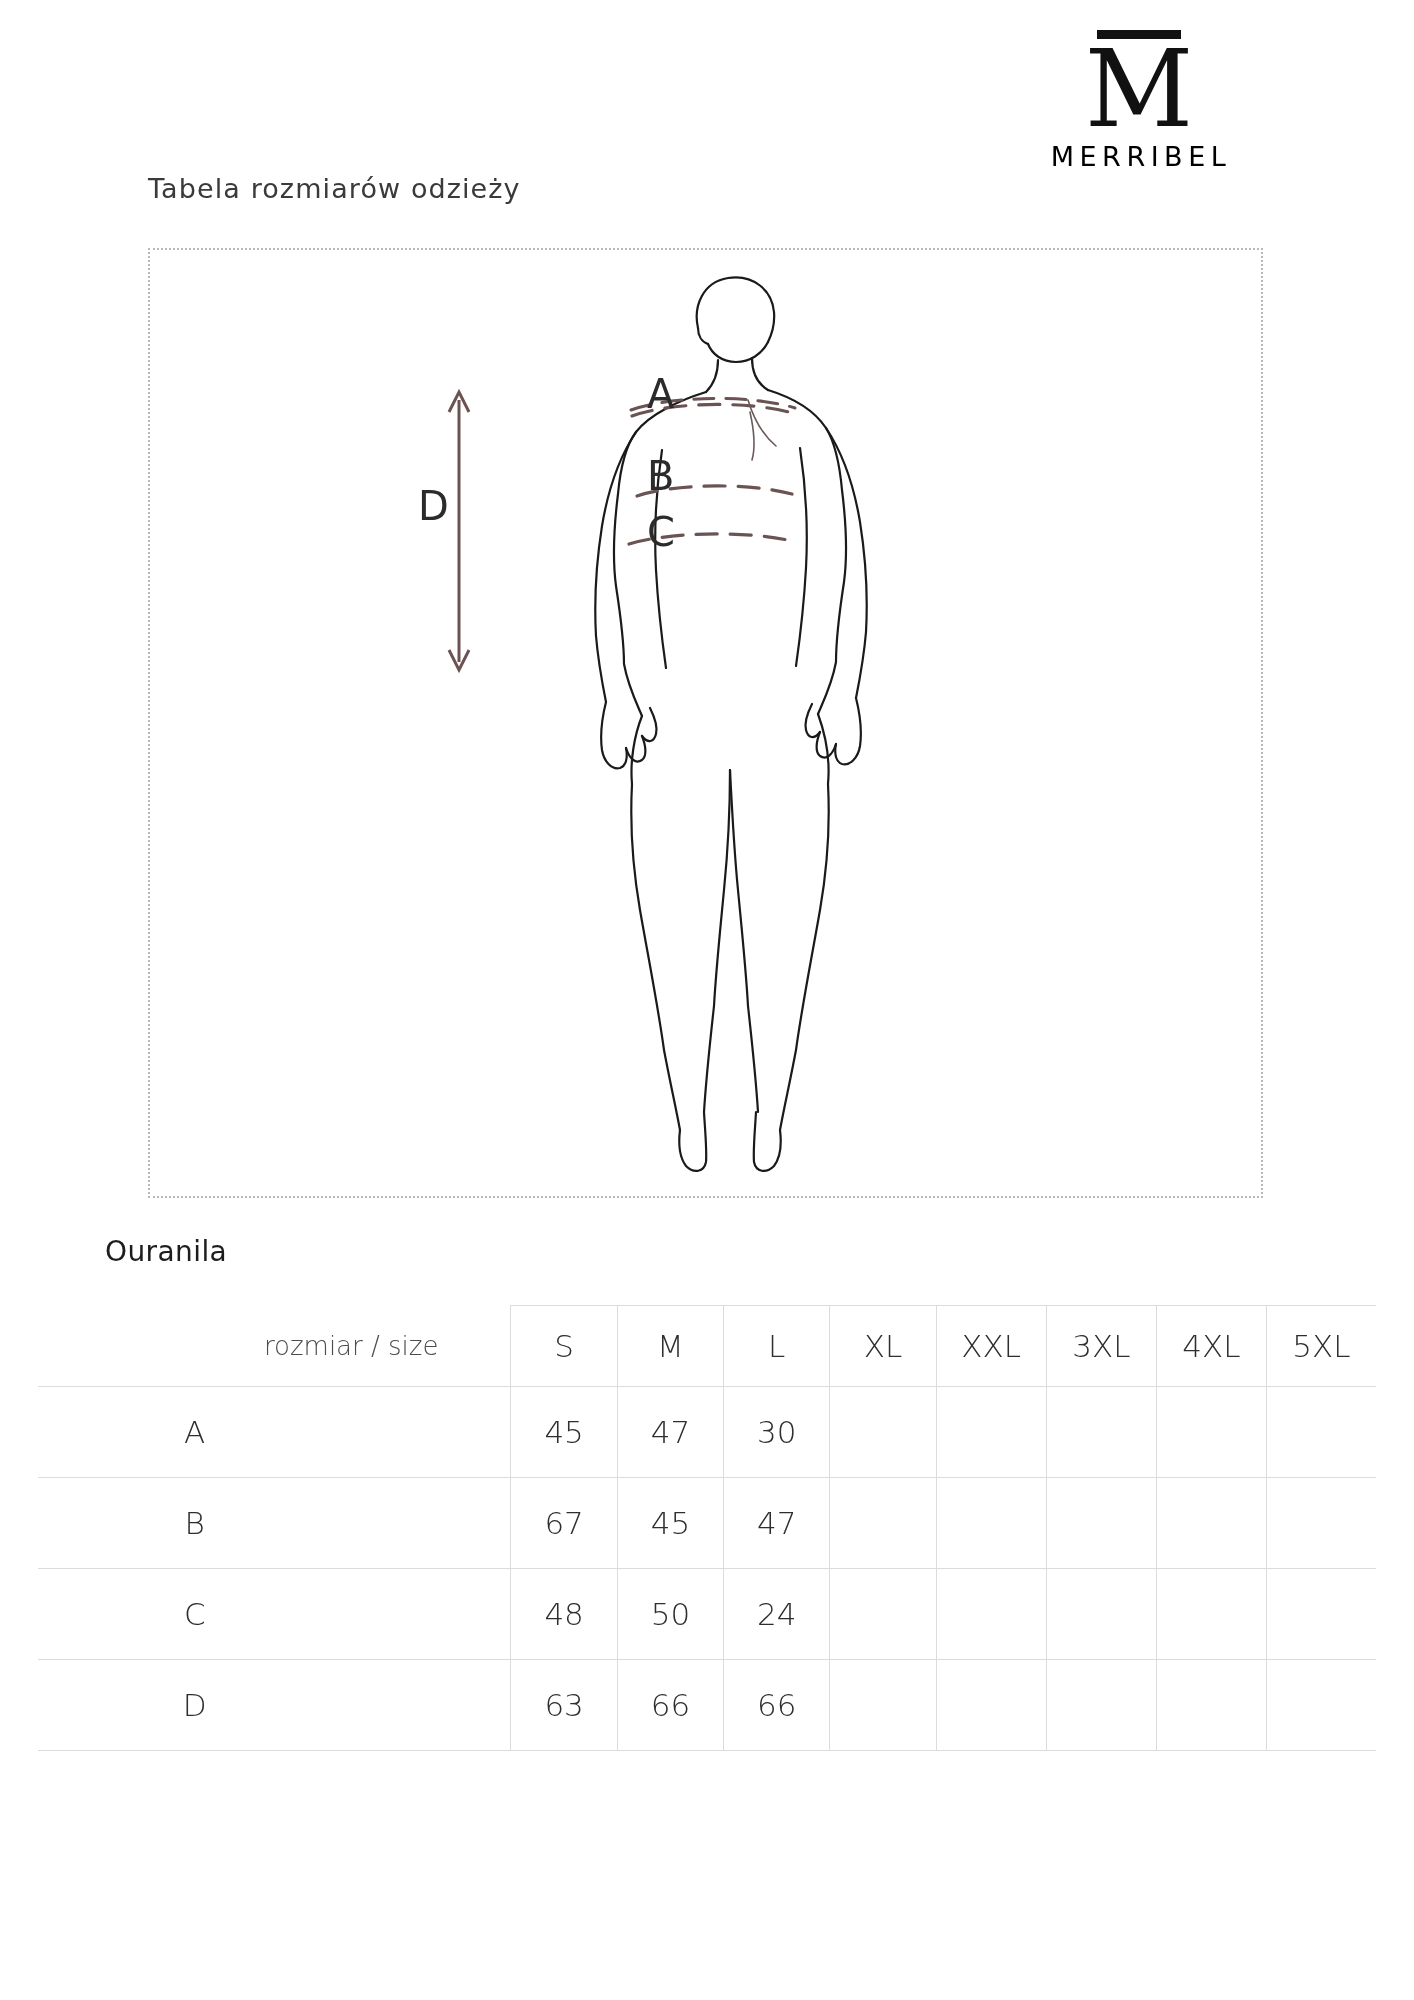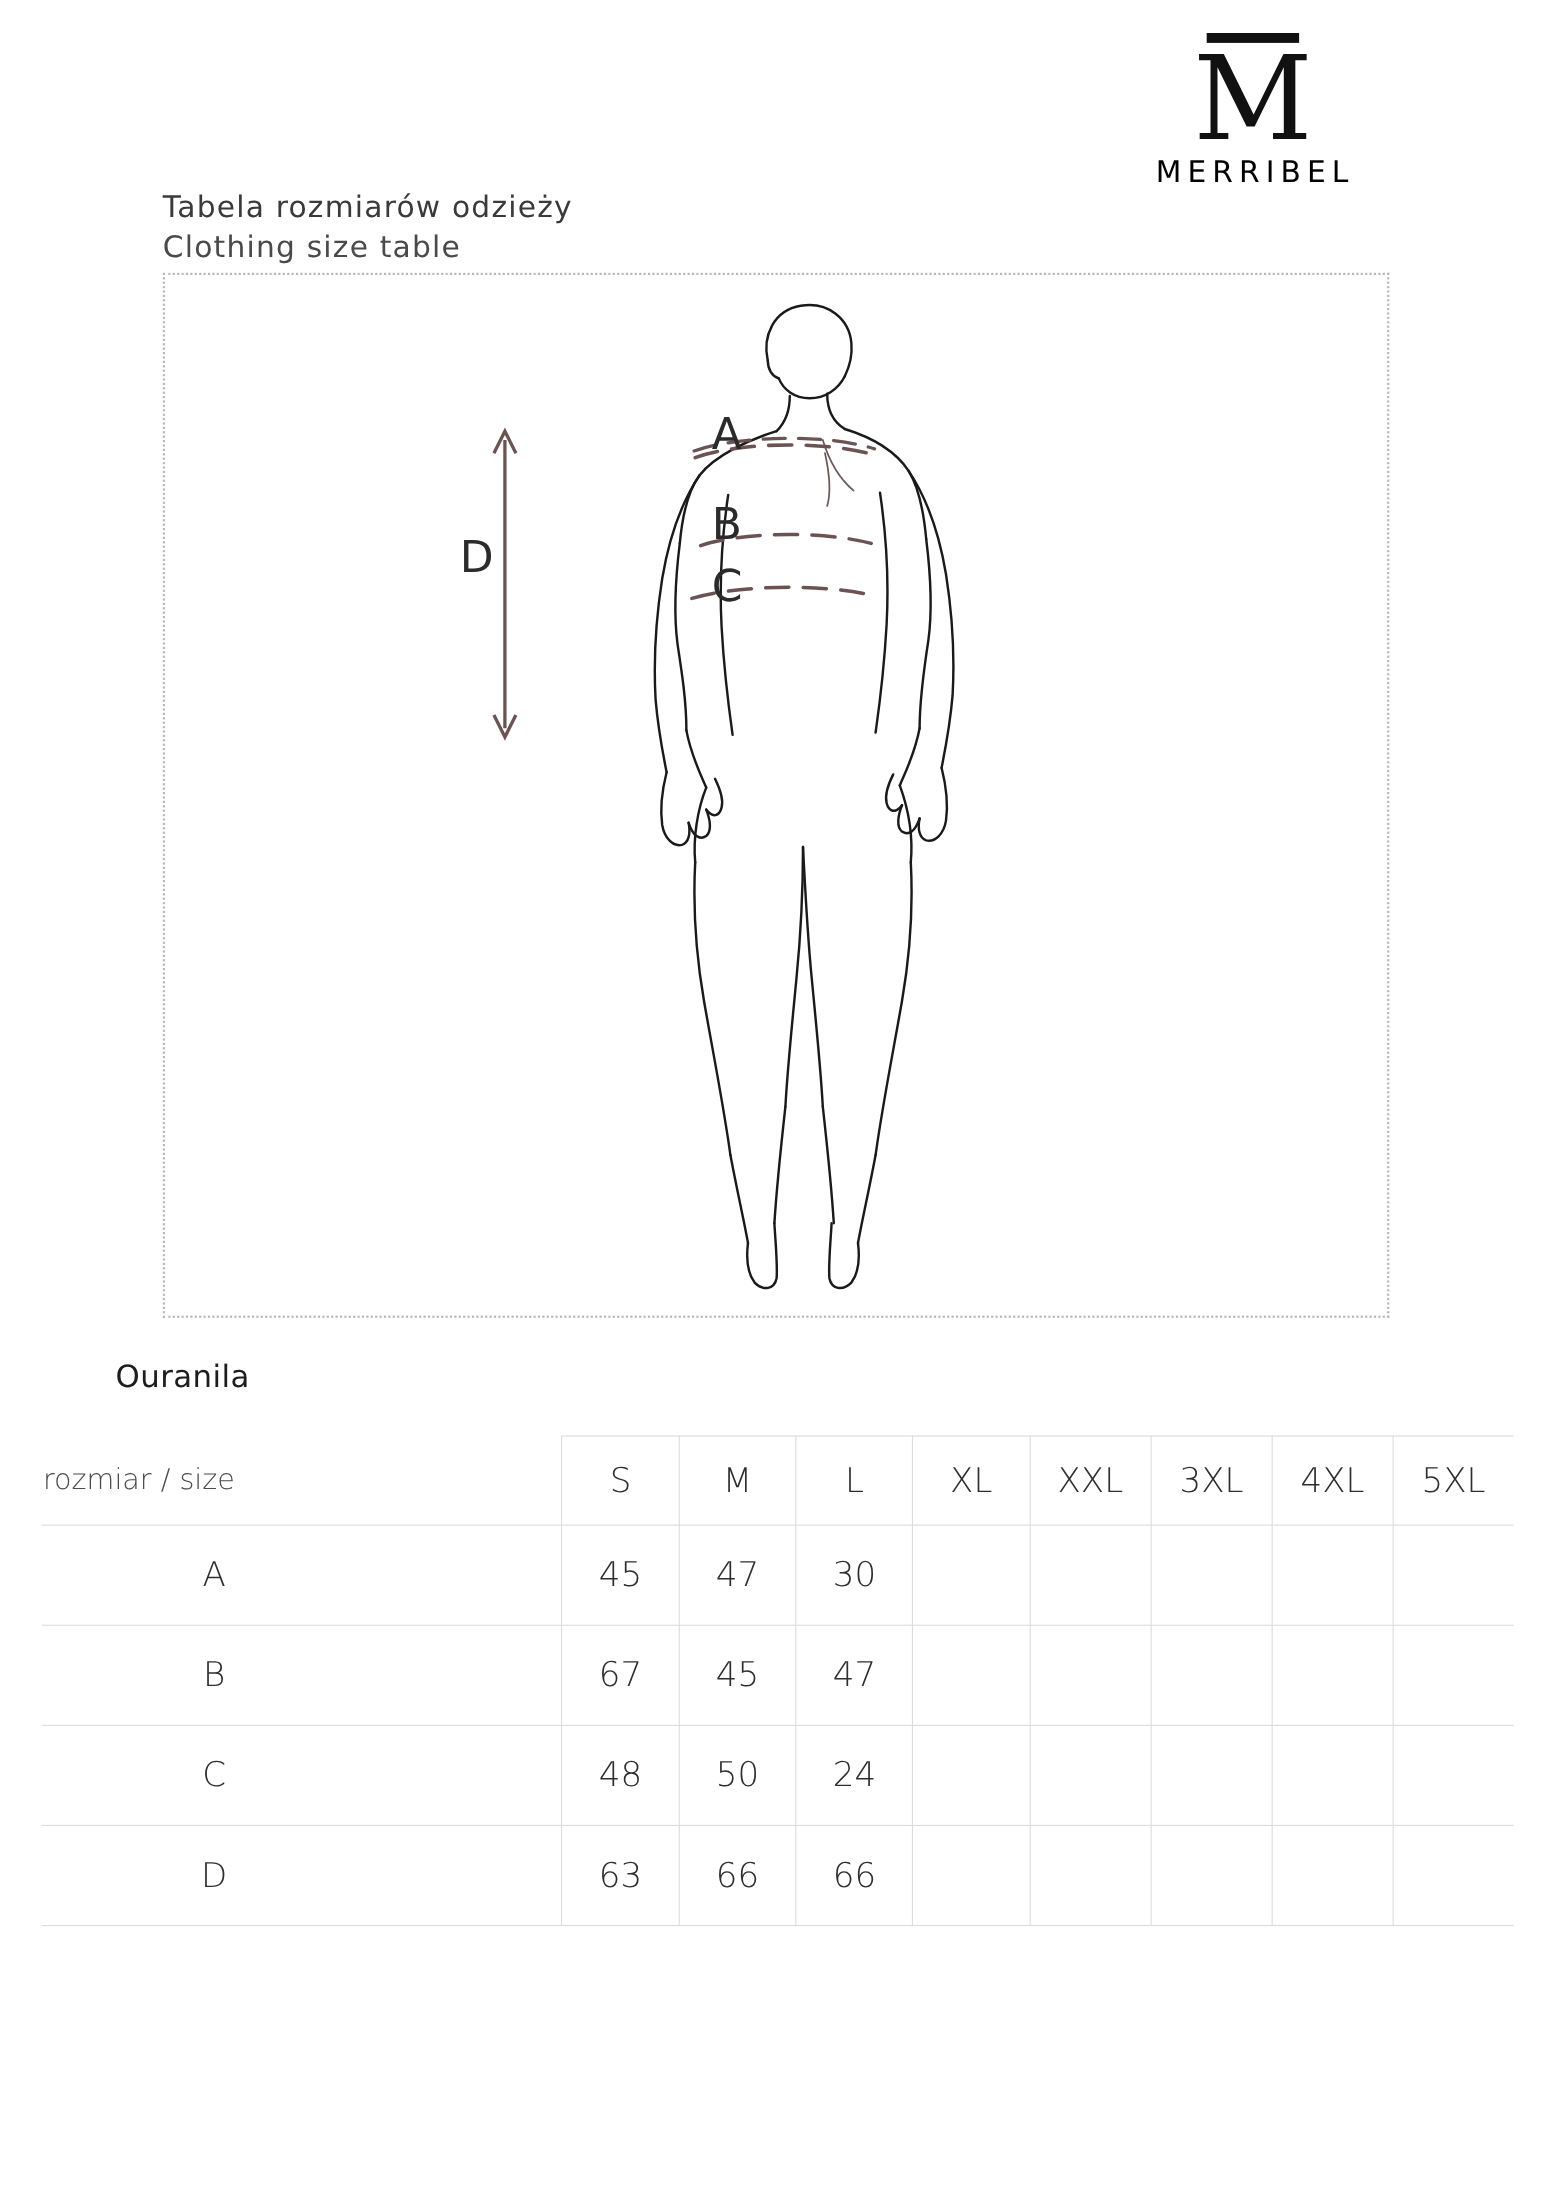--- a/index.html
+++ b/index.html
@@ -117,21 +117,21 @@
     font-weight: 300;
   }
   .size-table tr.header-row td {
     height: 78px;
   }
   .size-table td.corner {
     border-top: none;
     border-left: none;
     border-right: 1px solid #dcdcdc;
     width: 382px;
-    text-align: left;
+    text-align: right;
     padding-right: 72px;
     font-size: 26px;
     color: #4c4c4c;
   }
   .size-table td.rowlabel {
     width: 382px;
     border-left: none;
     text-align: center;
     font-size: 31px;
     color: #2e2e2e;
@@ -148,21 +148,20 @@
   .size-table tr.header-row td.corner {
     border-bottom: 1px solid #dcdcdc;
   }
 </style>
 </head>
 <body>
 
 <div class="header">
   <div class="titles">
     <div class="title-line">Tabela rozmiarów odzieży</div>
-    <div class="title-line second">Clothing size table</div>
   </div>
 
   <div class="logo">
     <div class="logo-bar"></div>
     <div class="logo-mark">M</div>
     <div class="logo-name">MERRIBEL</div>
   </div>
 </div>
 
 <div class="figure-box">

